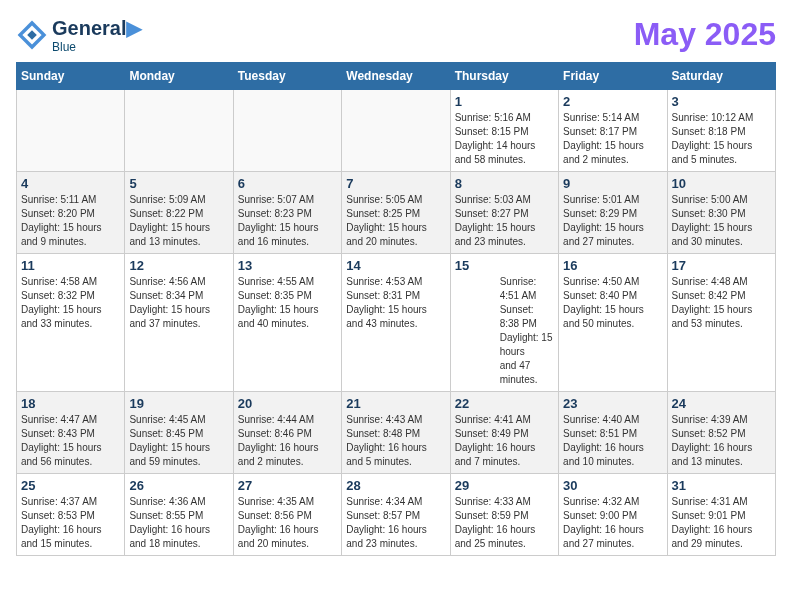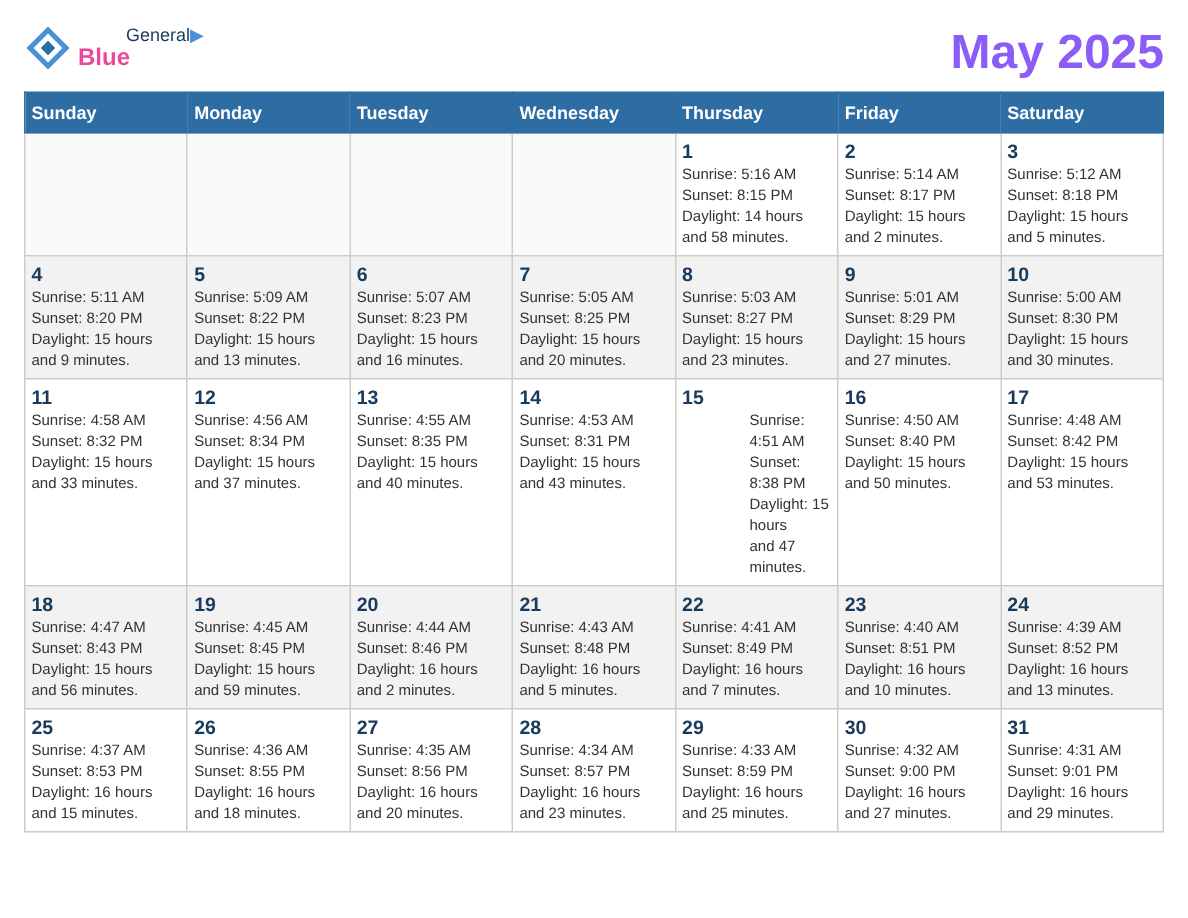--- a/index.html
+++ b/index.html
@@ -83,22 +83,22 @@
 <body>
 
 <div class="header">
   <div class="logo">
     <svg class="logo-icon" viewBox="0 0 40 40" xmlns="http://www.w3.org/2000/svg">
       <polygon points="20,2 38,20 20,38 2,20" fill="#4a90d9"></polygon>
       <polygon points="20,8 32,20 20,32 8,20" fill="#fff"></polygon>
       <polygon points="20,14 26,20 20,26 14,20" fill="#2e6da4"></polygon>
     </svg>
     <div>
-      <div style="font-size:12px;font-weight:normal;color:#1a3a5c;margin-left:32px;">General<span style="color:#4a90d9;">▶</span></div>
-      <div style="font-size:16px;font-weight:bold;color:#ec4899;">Blue</div>
+      <div style="font-size:20px;font-weight:bold;color:#1a3a5c;">General<span style="color:#4a90d9;">▶</span></div>
+      <div style="font-size:12px;font-weight:normal;color:#0c4a6e;">Blue</div>
     </div>
   </div>
   <div class="title-block">
     <div class="month-title">May 2025</div>
   </div>
 </div>
 
 <table>
   <thead>
     <tr>
@@ -126,21 +126,21 @@
         </td>
         <td>
           <span class="day-number">2</span>
           <div class="day-info" style="white-space: pre-line;">Sunrise: 5:14 AM
 Sunset: 8:17 PM
 Daylight: 15 hours
 and 2 minutes.</div>
         </td>
         <td>
           <span class="day-number">3</span>
-          <div class="day-info" style="white-space: pre-line;">Sunrise: 5:12 AM
+          <div class="day-info" style="white-space: pre-line;">Sunrise: 10:12 AM
 Sunset: 8:18 PM
 Daylight: 15 hours
 and 5 minutes.</div>
         </td>
       </tr>
       <tr>
         <td>
           <span class="day-number">4</span>
           <div class="day-info" style="white-space: pre-line;">Sunrise: 5:11 AM
 Sunset: 8:20 PM

